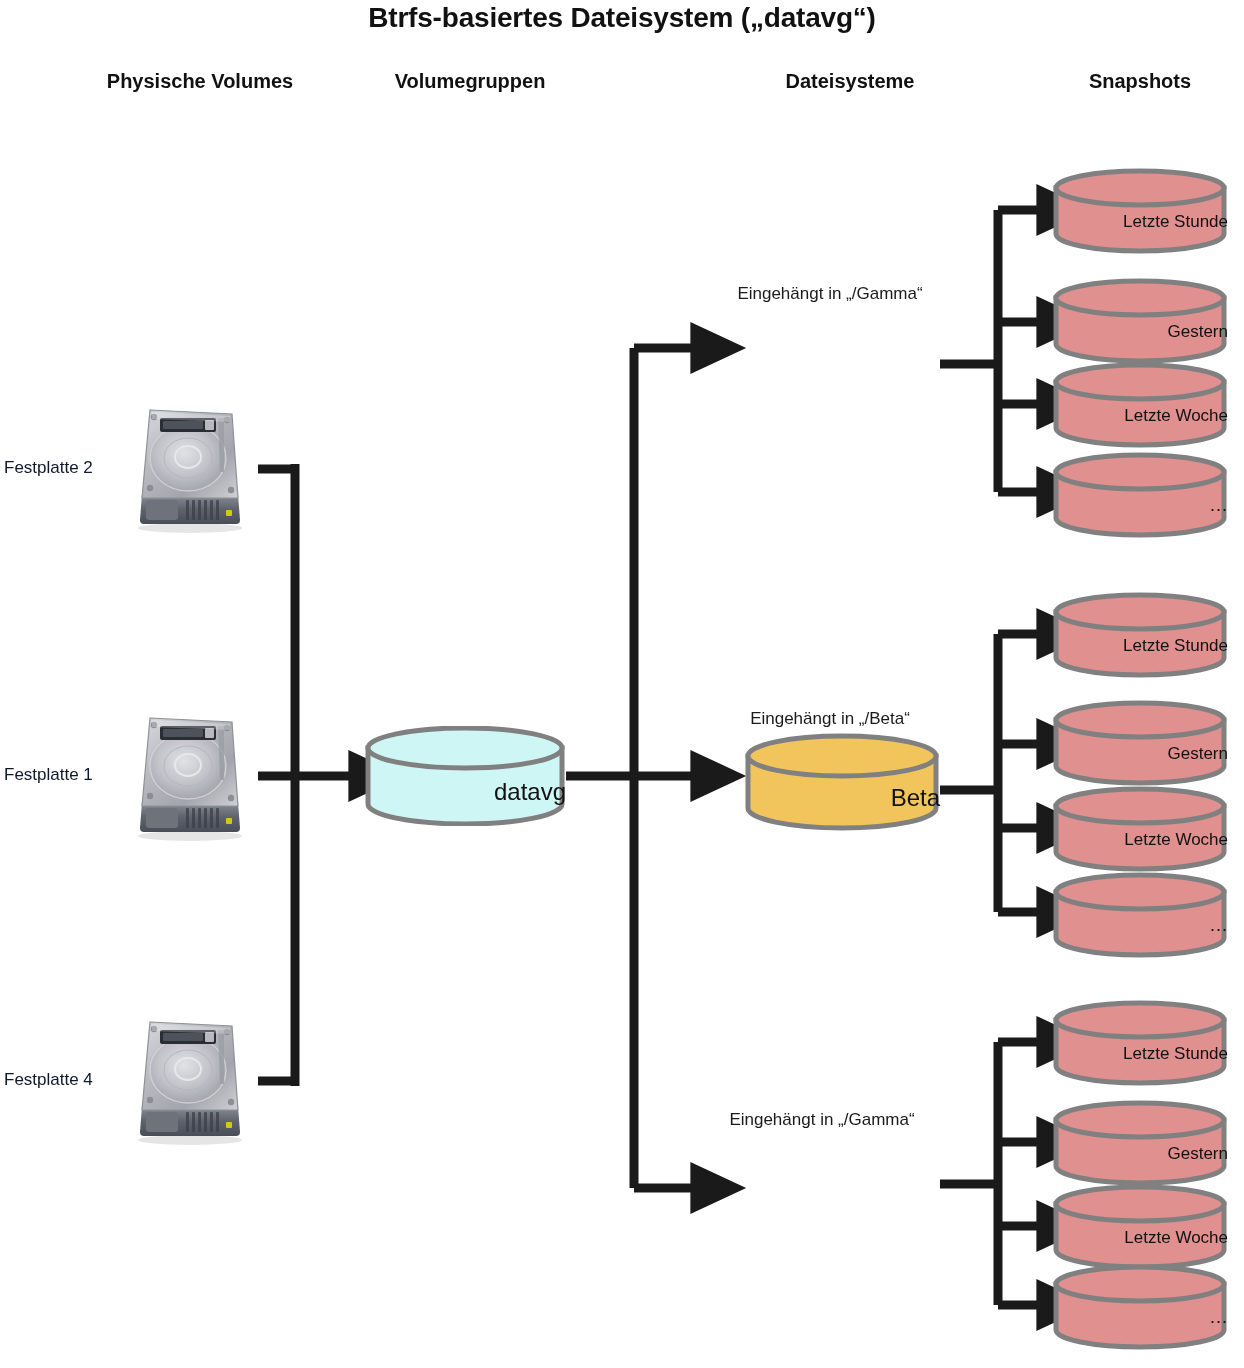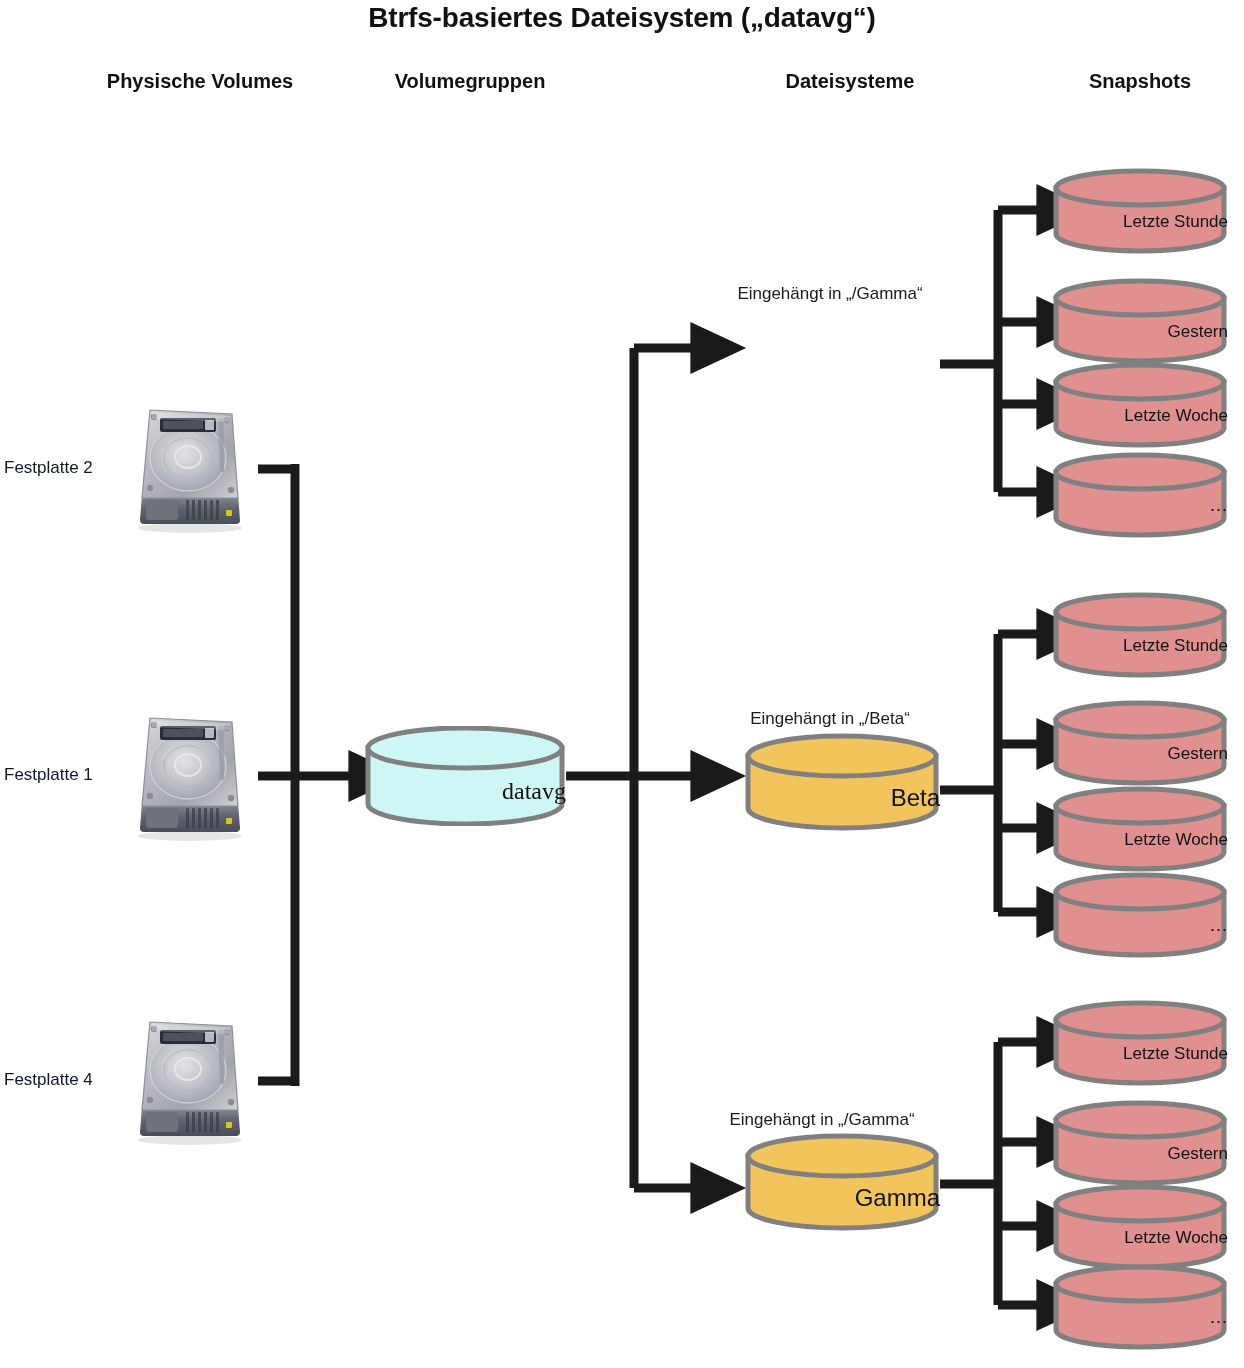--- a/index.html
+++ b/index.html
@@ -279,47 +279,40 @@
       <g fill="#8b8e95">
         <circle cx="28" cy="15" r="3.2"></circle>
         <circle cx="101" cy="18" r="3.2"></circle>
         <circle cx="24" cy="86" r="3.2"></circle>
         <circle cx="105" cy="88" r="3.2"></circle>
       </g>
       <path d="M26,10 L104,14 L104,20 L26,17 Z" fill="#ffffff" opacity="0.25"></path>
     </svg>
   </div>
 
-  <div class="cyl" style="left:364px; top:726px; width:202px; height:100px;font-family:Liberation Serif, serif;">
+  <div class="cyl" style="left:364px; top:726px; width:202px; height:100px;">
     <svg viewBox="0 0 202 100" width="202" height="100">
       <path d="M4,22 L4,78 A97,20 0 0 0 198,78 L198,22 Z" fill="#cdf6f5" stroke="#808080" stroke-width="5"></path>
       <ellipse cx="101" cy="22" rx="97" ry="20" fill="#cdf6f5" stroke="#808080" stroke-width="5"></ellipse>
     </svg>
     <div class="cyl-text" style="top:52px; font-size:24px;">datavg</div>
   </div>
 
   <div class="mount-cap" style="left:700px; top:284px; width:260px;">Eingehängt in „/Gamma“</div>
 
   <div class="mount-cap" style="left:700px; top:702px; width:260px;margin-top:7px;">Eingehängt in „/Beta“</div>
   <div class="cyl" style="left:744px; top:732px; width:196px; height:100px;">
     <svg viewBox="0 0 196 100" width="196" height="100">
       <path d="M4,24 L4,76 A94,20 0 0 0 192,76 L192,24 Z" fill="#f2c55c" stroke="#808080" stroke-width="5"></path>
       <ellipse cx="98" cy="24" rx="94" ry="20" fill="#f2c55c" stroke="#808080" stroke-width="5"></ellipse>
     </svg>
     <div class="cyl-text" style="top:52px; font-size:24px;">Beta</div>
   </div>
 
   <div class="mount-cap" style="left:682px; top:1110px; width:280px;">Eingehängt in „/Gamma“</div>
-  <div class="cyl" style="left:744px; top:1132px; width:196px; height:100px;">
-    <svg viewBox="0 0 196 100" width="196" height="100">
-      <path d="M4,24 L4,76 A94,20 0 0 0 192,76 L192,24 Z" fill="#f2c55c" stroke="#808080" stroke-width="5"></path>
-      <ellipse cx="98" cy="24" rx="94" ry="20" fill="#f2c55c" stroke="#808080" stroke-width="5"></ellipse>
-    </svg>
-    <div class="cyl-text" style="top:52px; font-size:24px;">Gamma</div>
-  </div>
 
   <div class="cyl" style="left:1052px; top:168px; width:176px; height:86px;">
     <svg viewBox="0 0 176 86" width="176" height="86">
       <path d="M4,20 L4,66 A84,17 0 0 0 172,66 L172,20 Z" fill="#e0908f" stroke="#808080" stroke-width="5"></path>
       <ellipse cx="88" cy="20" rx="84" ry="17" fill="#e0908f" stroke="#808080" stroke-width="5"></ellipse>
     </svg>
     <div class="cyl-text" style="top:44px; font-size:17px;">Letzte Stunde</div>
   </div>
   <div class="cyl" style="left:1052px; top:278px; width:176px; height:86px;">
     <svg viewBox="0 0 176 86" width="176" height="86">

